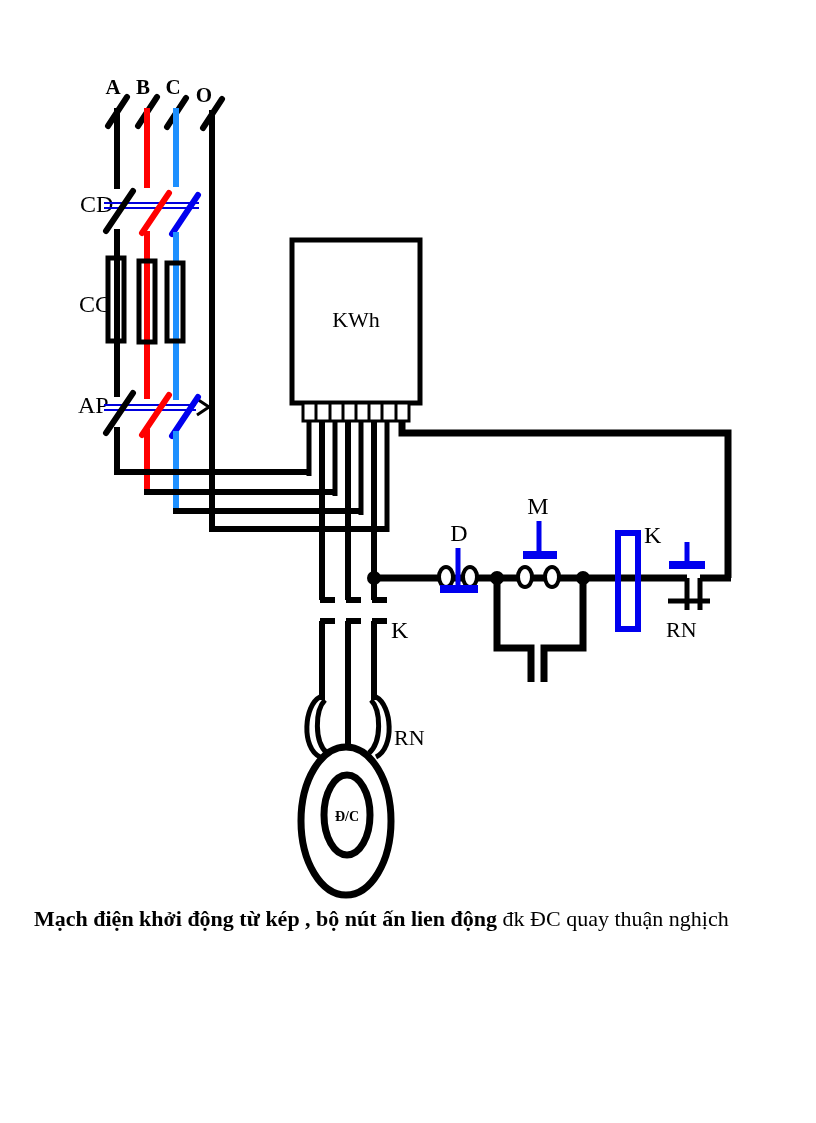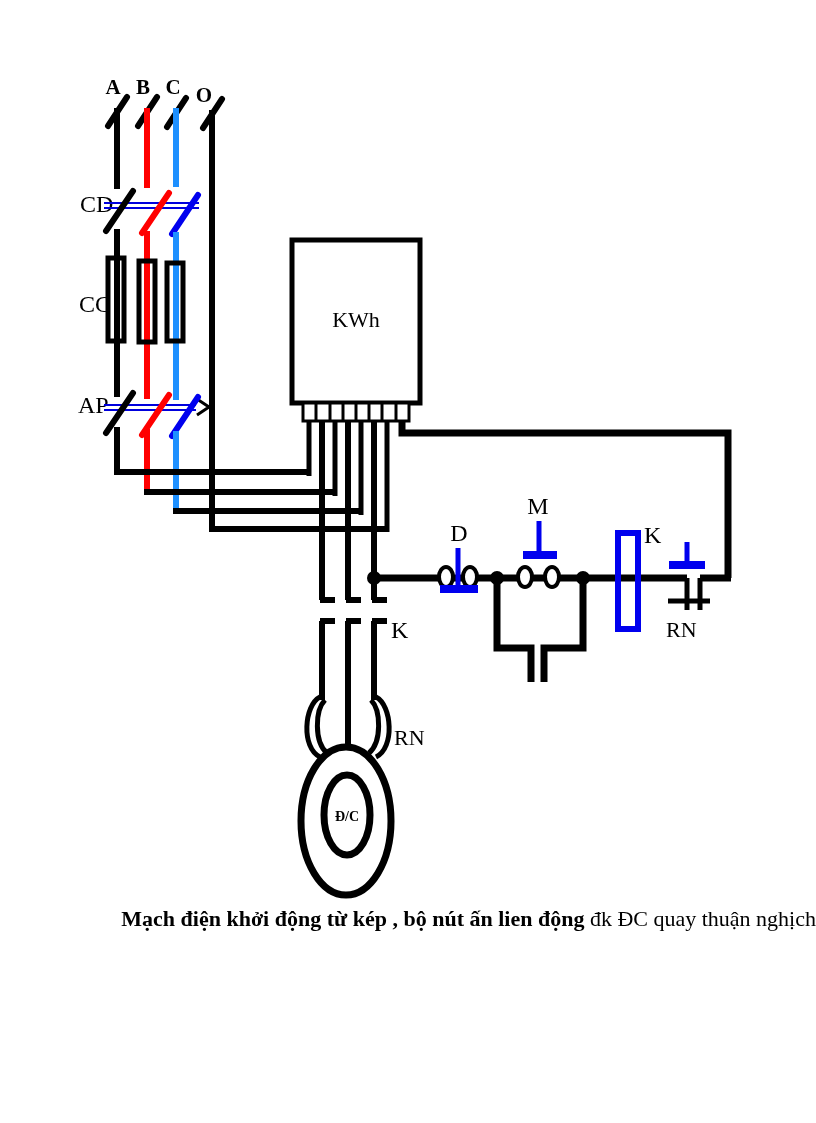--- a/index.html
+++ b/index.html
@@ -1,20 +1,20 @@
 <!DOCTYPE html>
 <html><head>
 <meta charset="utf-8">
 <style>
   html,body{margin:0;padding:0;background:#ffffff;}
   .page{position:relative;width:816px;height:1123px;background:#ffffff;overflow:hidden;}
   svg{display:block;}
   .k{stroke:#000000;}
   .lbl{font-family:"Liberation Serif",serif;fill:#000000;}
-  .caption{position:absolute;left:0;top:906px;width:816px;text-align:right;padding-left:34px;box-sizing:border-box;
+  .caption{position:absolute;left:0;top:906px;width:816px;text-align:left;padding-left:34px;box-sizing:border-box;
            font-family:"Liberation Serif",serif;font-size:22px;color:#000;white-space:nowrap;}
   .caption .b{font-weight:bold;}
 </style>
 </head>
 <body>
 
 <div class="page">
 <svg width="816" height="1123" viewBox="0 0 816 1123">
 
   <g>

